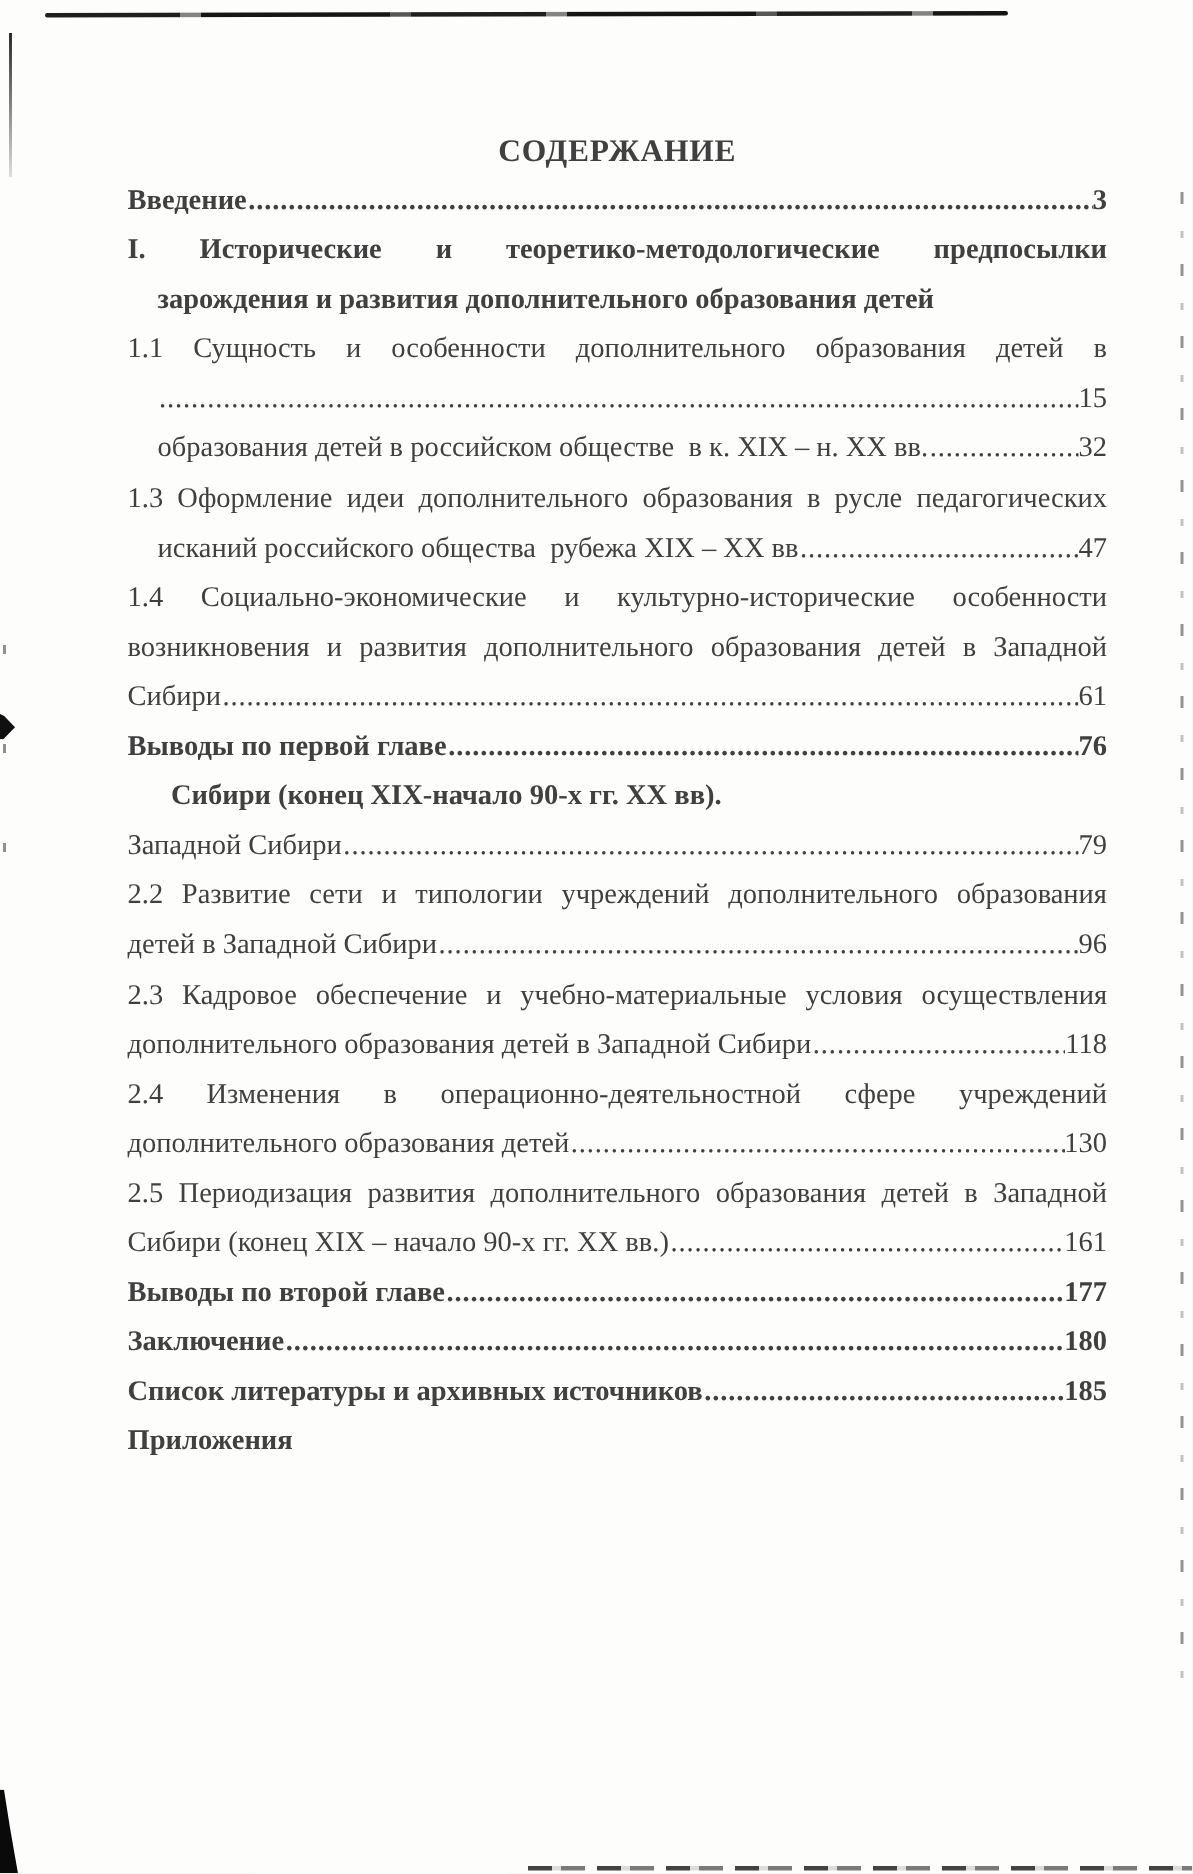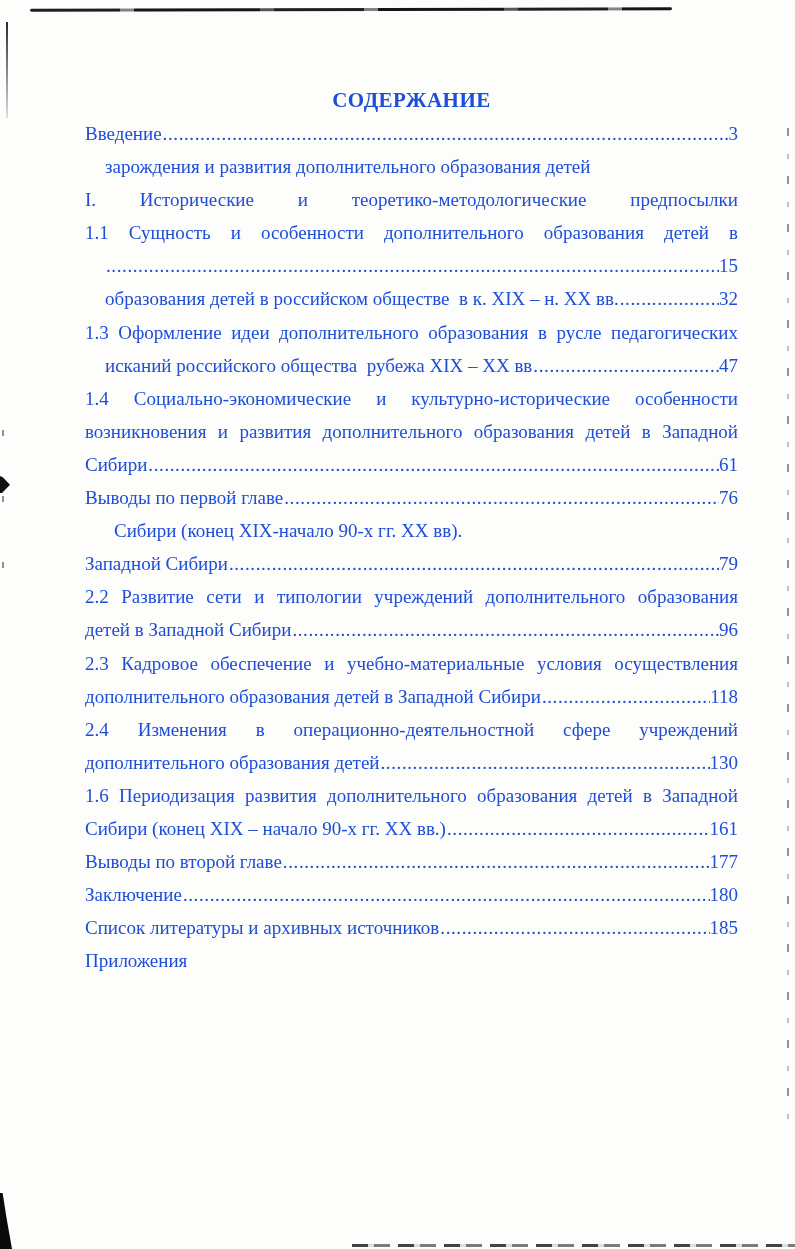--- a/index.html
+++ b/index.html
@@ -6,21 +6,21 @@
   body {
     width: 795px; height: 1249px;
     background: #e9e9e9;
     font-family: "Liberation Serif", "DejaVu Serif", serif;
   }
   .page {
     position: relative;
     width: 795px; height: 1249px;
     background: #fdfdfc;
     overflow: hidden;
-    color: #1d4ed8;
+    color: #404040;
   }
 
   
   .top-line {
     position: absolute; top: 8px; left: 30px; width: 642px; height: 3px;
     background: repeating-linear-gradient(to right,
       #1f1f1f 0 90px, rgba(31,31,31,.55) 90px 104px,
       #161616 104px 230px, rgba(31,31,31,.75) 230px 244px);
     border-radius: 2px; transform: rotate(-0.12deg);
   }
@@ -61,21 +61,21 @@
   }
   .title {
     font-size: 21px; font-weight: 700; letter-spacing: .5px;
     text-align: center; height: 33px; line-height: 33px;
   }
   .toc { margin-top: 0; }
   .line {
     height: 33.1px; line-height: 33.1px;
     font-size: 19px;
   }
-  .line.bold { font-weight: 400; }
+  .line.bold { font-weight: 700; }
   .line.ind1 { padding-left: 20px; }
   .line.ind2 { padding-left: 29px; }
   .line.just { text-align: justify; text-align-last: justify; }
   .line.has-page { display: flex; align-items: baseline; }
   .line .t { white-space: pre; }
   .line.just .t { white-space: normal; }
   .line .dots {
     flex: 1 1 auto; overflow: hidden; white-space: nowrap;
     letter-spacing: .6px; padding: 0 1px 0 1px;
   }
@@ -94,22 +94,22 @@
   <div class="bottom-dash-line"></div>
 
   <div class="content">
     <div class="title">СОДЕРЖАНИЕ</div>
     <div class="toc">
         <div class="line bold has-page">
           <span class="t">Введение</span>
           <span class="dots">............................................................................................................................................................................................................................</span>
           <span class="pg">3</span>
         </div>
+        <div class="line bold just"><span class="t">I.  Исторические и теоретико-методологические предпосылки</span></div>
         <div class="line bold ind1"><span class="t">зарождения и развития дополнительного образования детей</span></div>
-        <div class="line bold just"><span class="t">I.  Исторические и теоретико-методологические предпосылки</span></div>
         <div class="line just"><span class="t">1.1 Сущность и особенности дополнительного образования детей в</span></div>
         <div class="line ind1 has-page">
           <span class="dots">............................................................................................................................................................................................................................</span>
           <span class="pg">15</span>
         </div>
         <div class="line ind1 has-page">
           <span class="t">образования детей в российском обществе  в к. XIX – н. XX вв.</span>
           <span class="dots">............................................................................................................................................................................................................................</span>
           <span class="pg">32</span>
         </div>
@@ -148,21 +148,21 @@
           <span class="t">дополнительного образования детей в Западной Сибири</span>
           <span class="dots">............................................................................................................................................................................................................................</span>
           <span class="pg">118</span>
         </div>
         <div class="line just"><span class="t">2.4  Изменения  в  операционно-деятельностной  сфере  учреждений</span></div>
         <div class="line has-page">
           <span class="t">дополнительного образования детей</span>
           <span class="dots">............................................................................................................................................................................................................................</span>
           <span class="pg">130</span>
         </div>
-        <div class="line just"><span class="t">1.6 Периодизация развития дополнительного образования детей в Западной</span></div>
+        <div class="line just"><span class="t">2.5 Периодизация развития дополнительного образования детей в Западной</span></div>
         <div class="line has-page">
           <span class="t">Сибири (конец XIX – начало 90-х гг. XX вв.)</span>
           <span class="dots">............................................................................................................................................................................................................................</span>
           <span class="pg">161</span>
         </div>
         <div class="line bold has-page">
           <span class="t">Выводы по второй главе</span>
           <span class="dots">............................................................................................................................................................................................................................</span>
           <span class="pg">177</span>
         </div>

